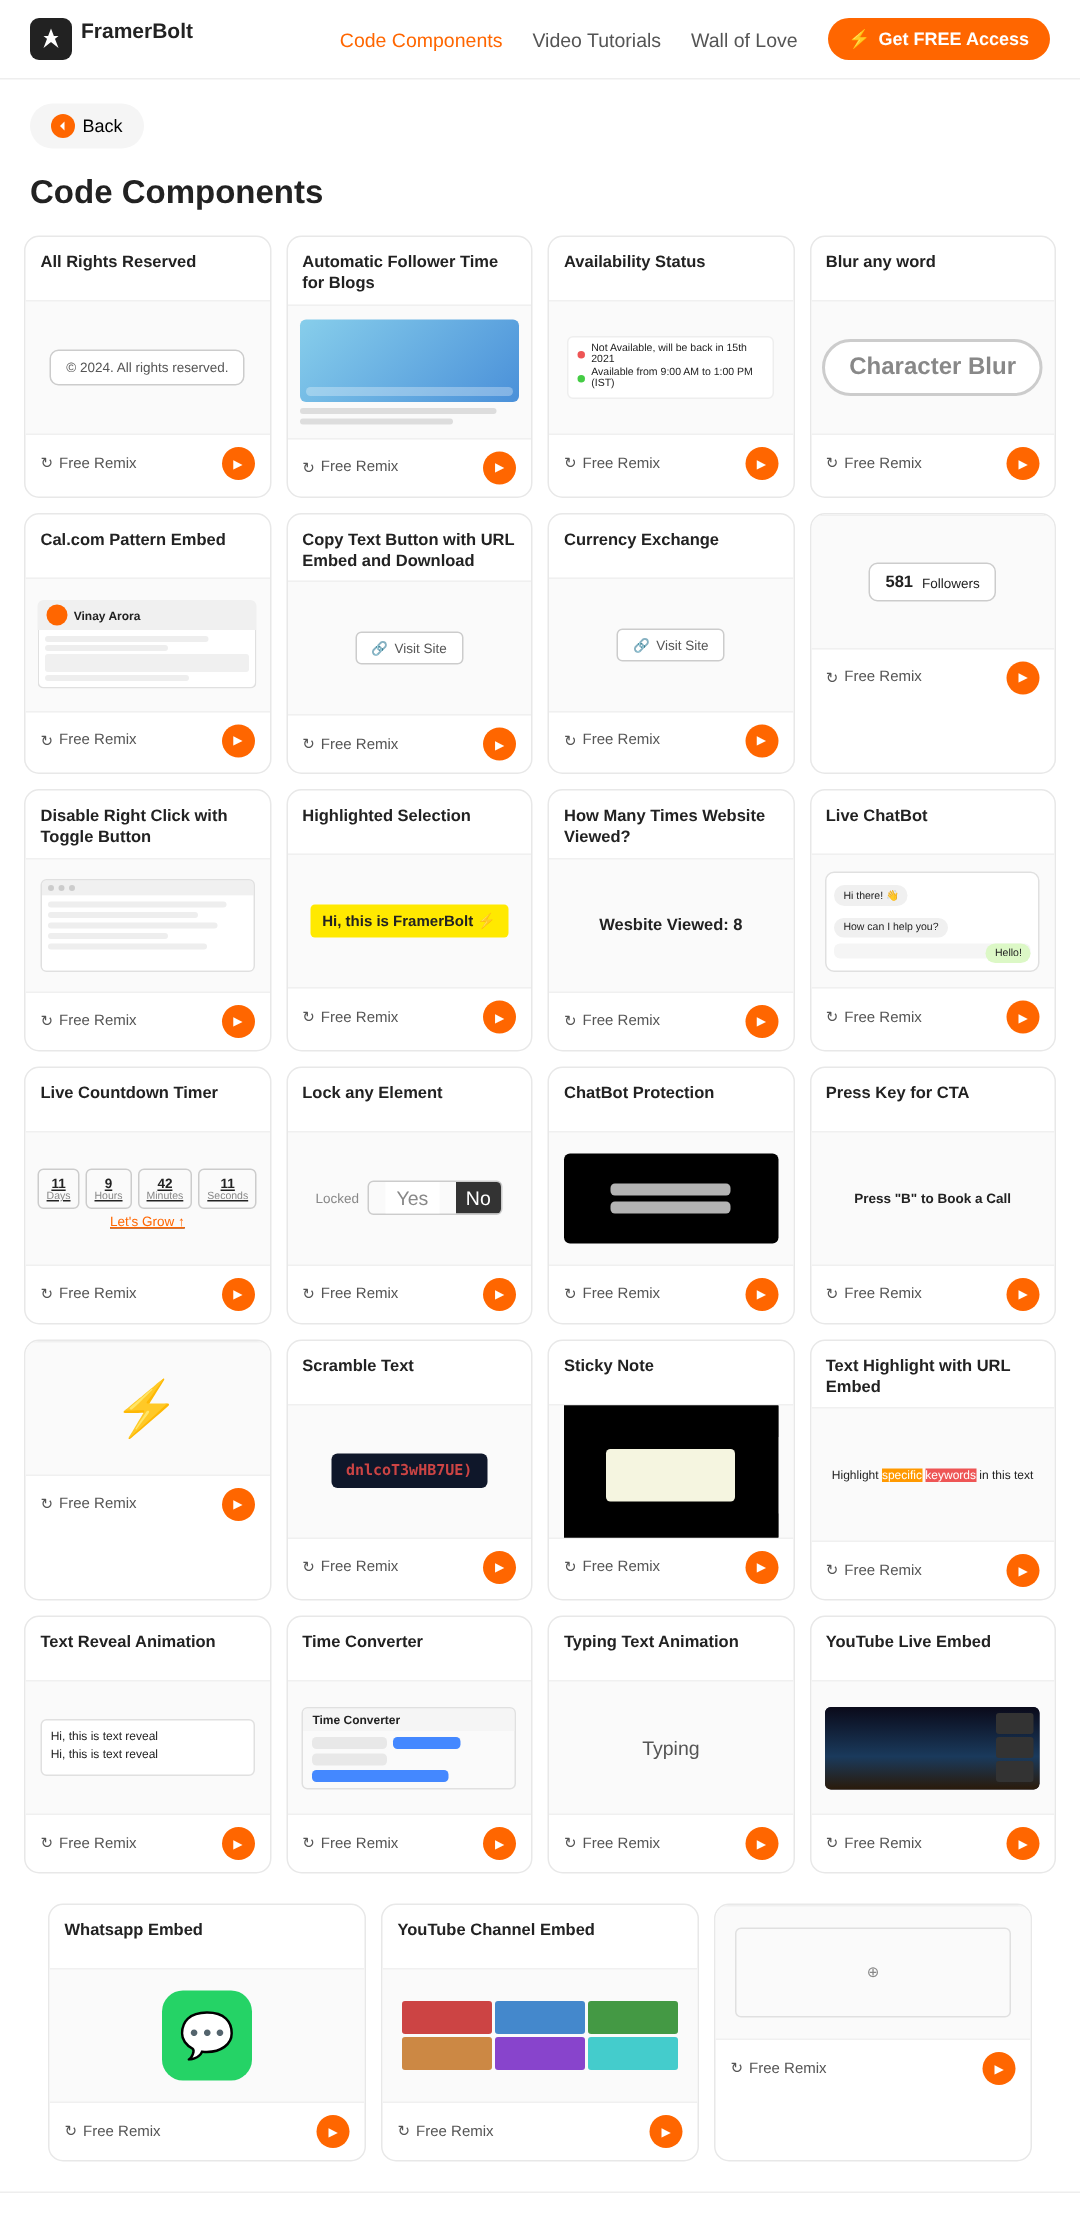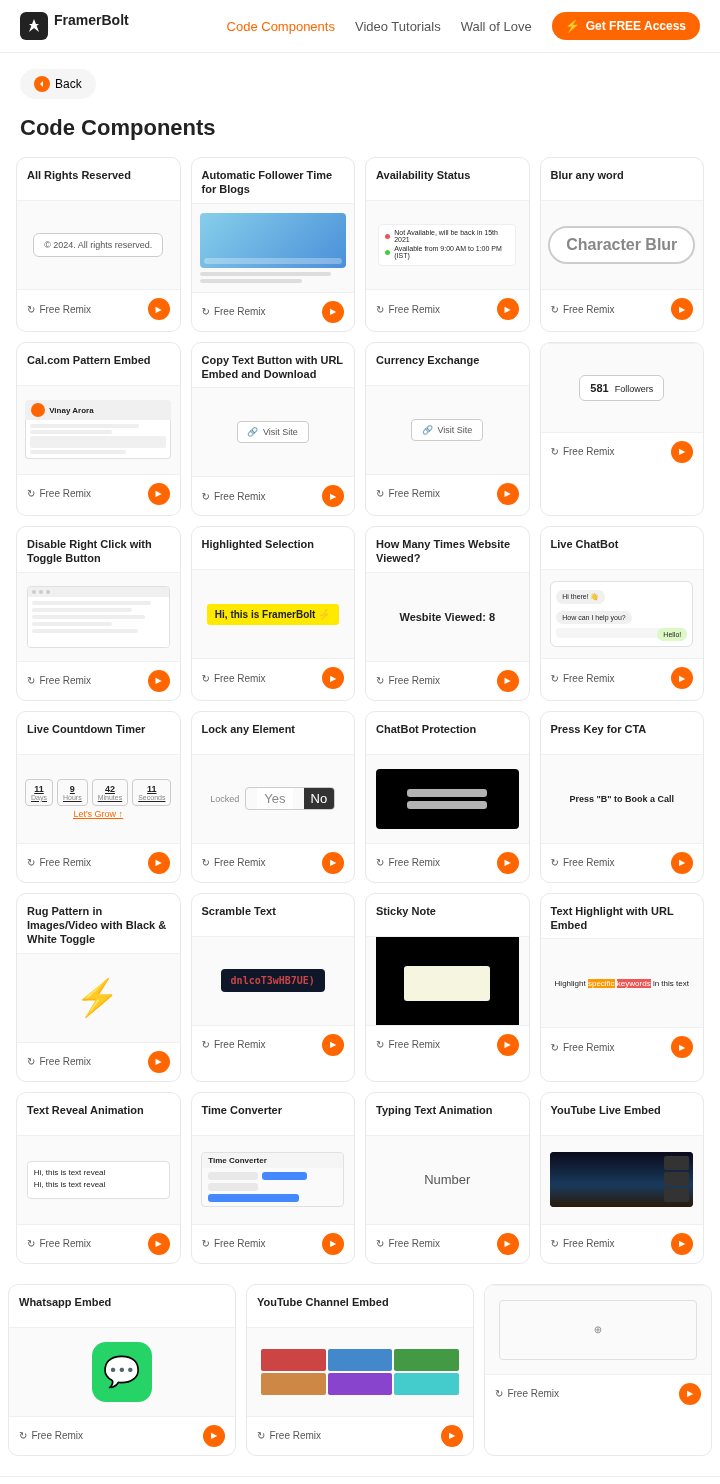--- a/index.html
+++ b/index.html
@@ -122,21 +122,21 @@
     .ytc-thumb:nth-child(2) { background: #48c; }
     .ytc-thumb:nth-child(3) { background: #494; }
     .ytc-thumb:nth-child(4) { background: #c84; }
     .ytc-thumb:nth-child(5) { background: #84c; }
     .ytc-thumb:nth-child(6) { background: #4cc; }
     
     .preview-zoom { width: 88%; height: 60px; display: flex; align-items: center; justify-content: center; border: 1px solid #e0e0e0; border-radius: 4px; }
     .zoom-cursor { font-size: 10px; color: #888; }
     
     
-    .components-grid-3 { display: grid; grid-template-columns: repeat(3, 1fr); gap: 10px; padding: 0 8px 20px; }
+    .components-grid-3 { display: grid; grid-template-columns: repeat(3, 1fr); gap: 10px; padding: 0 32px 20px; }
     
     
     .footer-brand { padding: 20px 20px 10px; border-top: 1px solid #eee; }
     
     
     .countdown-preview { display: flex; flex-direction: column; align-items: center; text-decoration: underline; }
     .cd-row { display: flex; gap: 4px; }
   </style>
 </head>
 <body>
@@ -521,21 +521,20 @@
           <span>↻</span>
           <span>Free Remix</span>
         </div>
       <div class="play-btn">
           <span style="color:#fff;font-size:8px;">▶</span>
         </div>
     </div>
   </div>
 
   <div class="card">
-    <div class="card-title">Rug Pattern in Images/Video with Black &amp; White Toggle</div>
     <div class="card-preview">
       <div class="preview-rug">
         <div class="lightning-icon">⚡</div>
       </div>
     </div>
     <div class="card-footer">
       <div class="free-remix">
           <span>↻</span>
           <span>Free Remix</span>
         </div>
@@ -642,21 +641,21 @@
         </div>
       <div class="play-btn">
           <span style="color:#fff;font-size:8px;">▶</span>
         </div>
     </div>
   </div>
 
   <div class="card">
     <div class="card-title">Typing Text Animation</div>
     <div class="card-preview">
-      <div class="preview-typing">Number</div>
+      <div class="preview-typing">Typing</div>
     </div>
     <div class="card-footer">
       <div class="free-remix">
           <span>↻</span>
           <span>Free Remix</span>
         </div>
       <div class="play-btn">
           <span style="color:#fff;font-size:8px;">▶</span>
         </div>
     </div>

